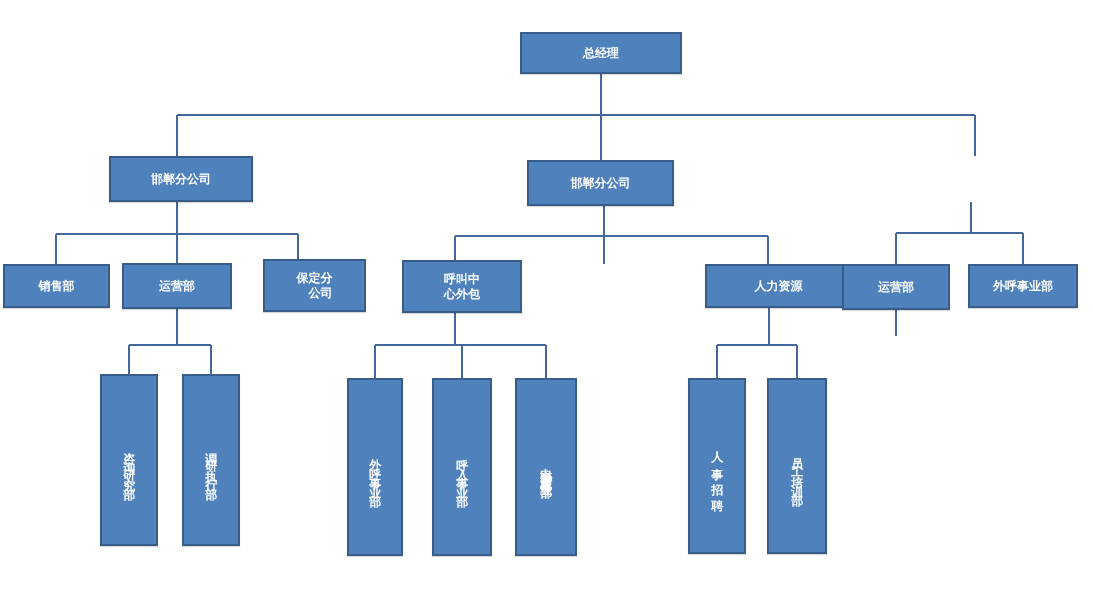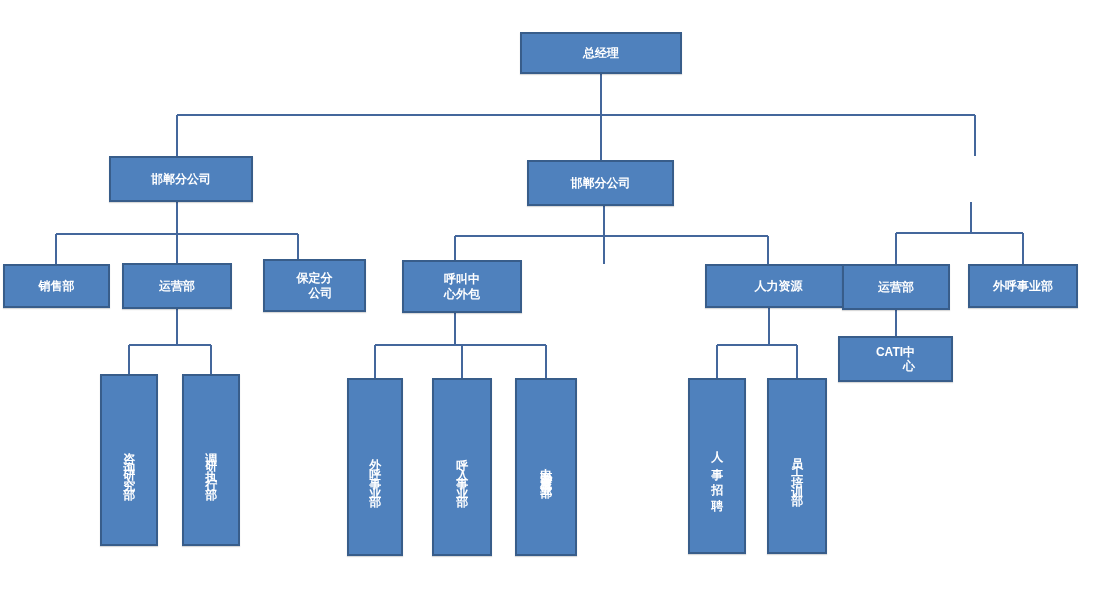--- a/index.html
+++ b/index.html
@@ -85,22 +85,20 @@
   <div class="box" id="b-hd">邯郸分公司</div>
   <div class="box" id="b-sales">销售部</div>
   <div class="box" id="b-ops-bj">运营部</div>
   <div class="box" id="b-baoding">保定分
 公司</div>
   <div class="box" id="b-callcenter">呼叫中
 心外包</div>
   <div class="box" id="b-hr">人力资源</div>
   <div class="box" id="b-ops-sd">运营部</div>
   <div class="box" id="b-hr-training">外呼事业部</div>
-  <div class="box" id="b-cati">CATI中
-心</div>
 
   <div class="box vbox ls-5" id="b-consult"><span>咨询研究部</span></div>
   <div class="box vbox ls-5" id="b-survey"><span>调研执行部</span></div>
   <div class="box vbox ls-5" id="b-outbound"><span>外呼事业部</span></div>
   <div class="box vbox ls-5" id="b-inbound"><span>呼入事业部</span></div>
   <div class="box vbox ls-7" id="b-ecommerce"><span>电商审核事业部</span></div>
   <div class="box vbox ls-4" id="b-recruit"><span>人事招聘</span></div>
   <div class="box vbox ls-5" id="b-training"><span>员工培训部</span></div>
 
 </div>

